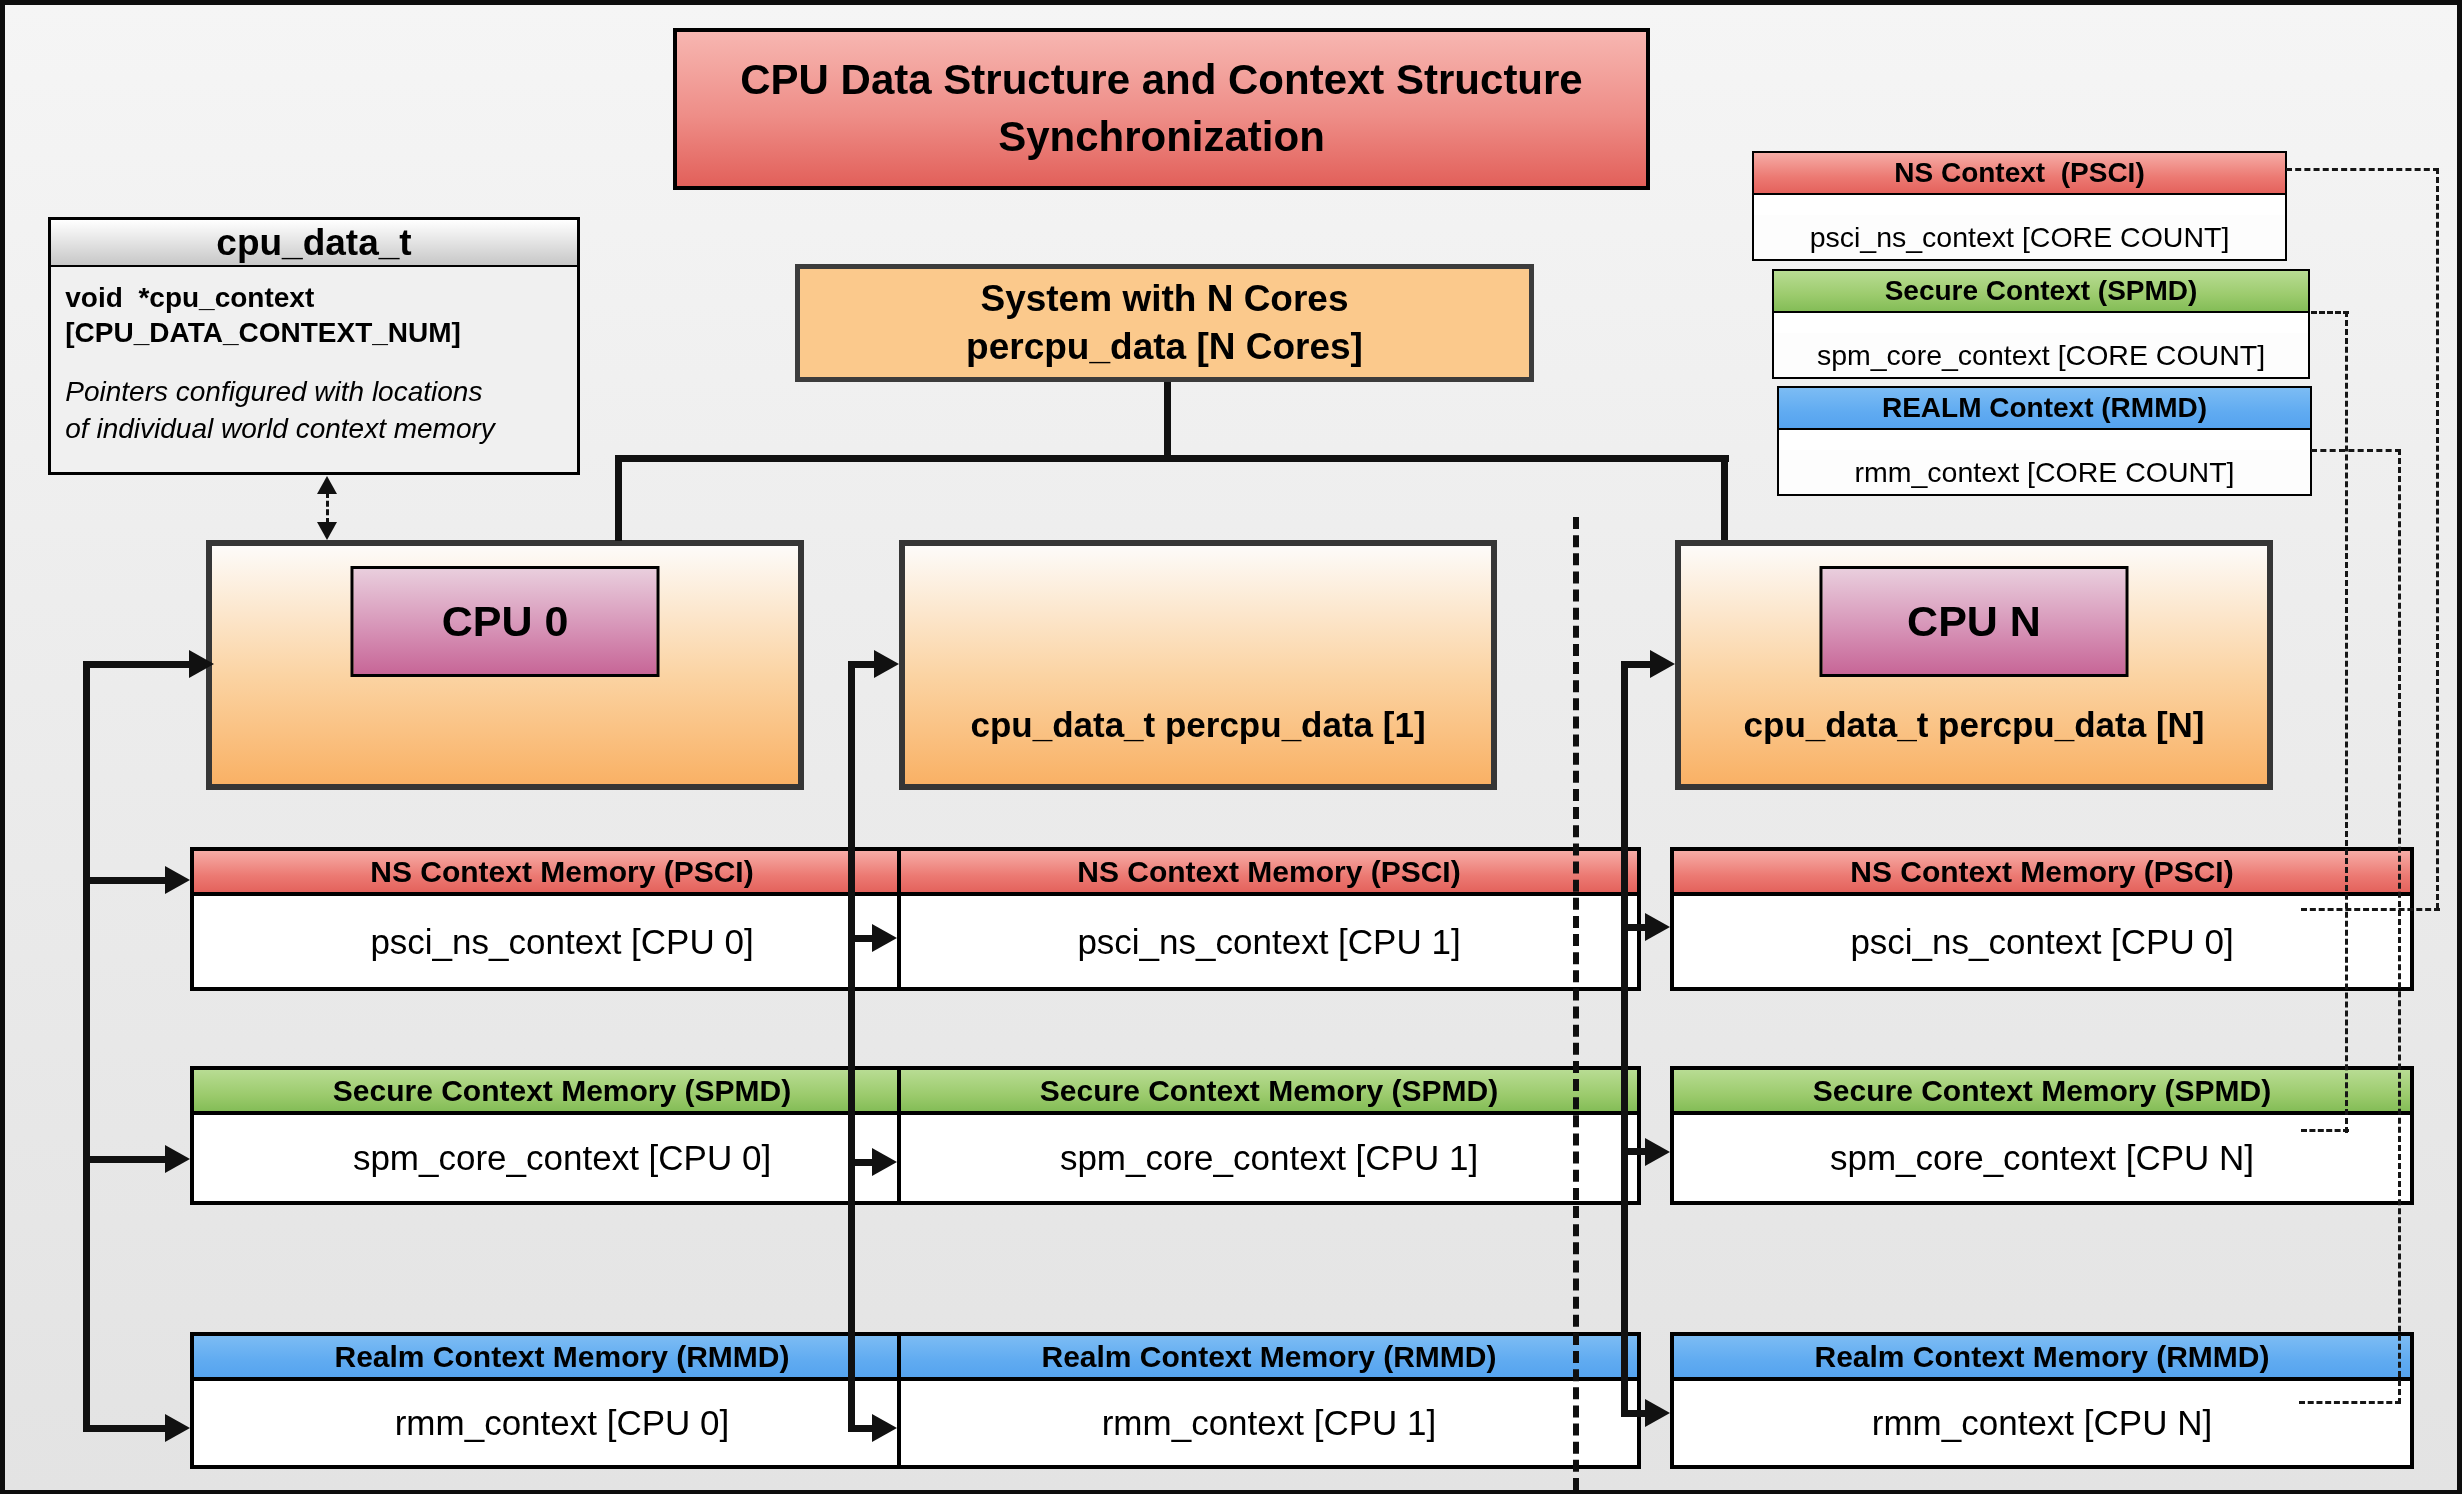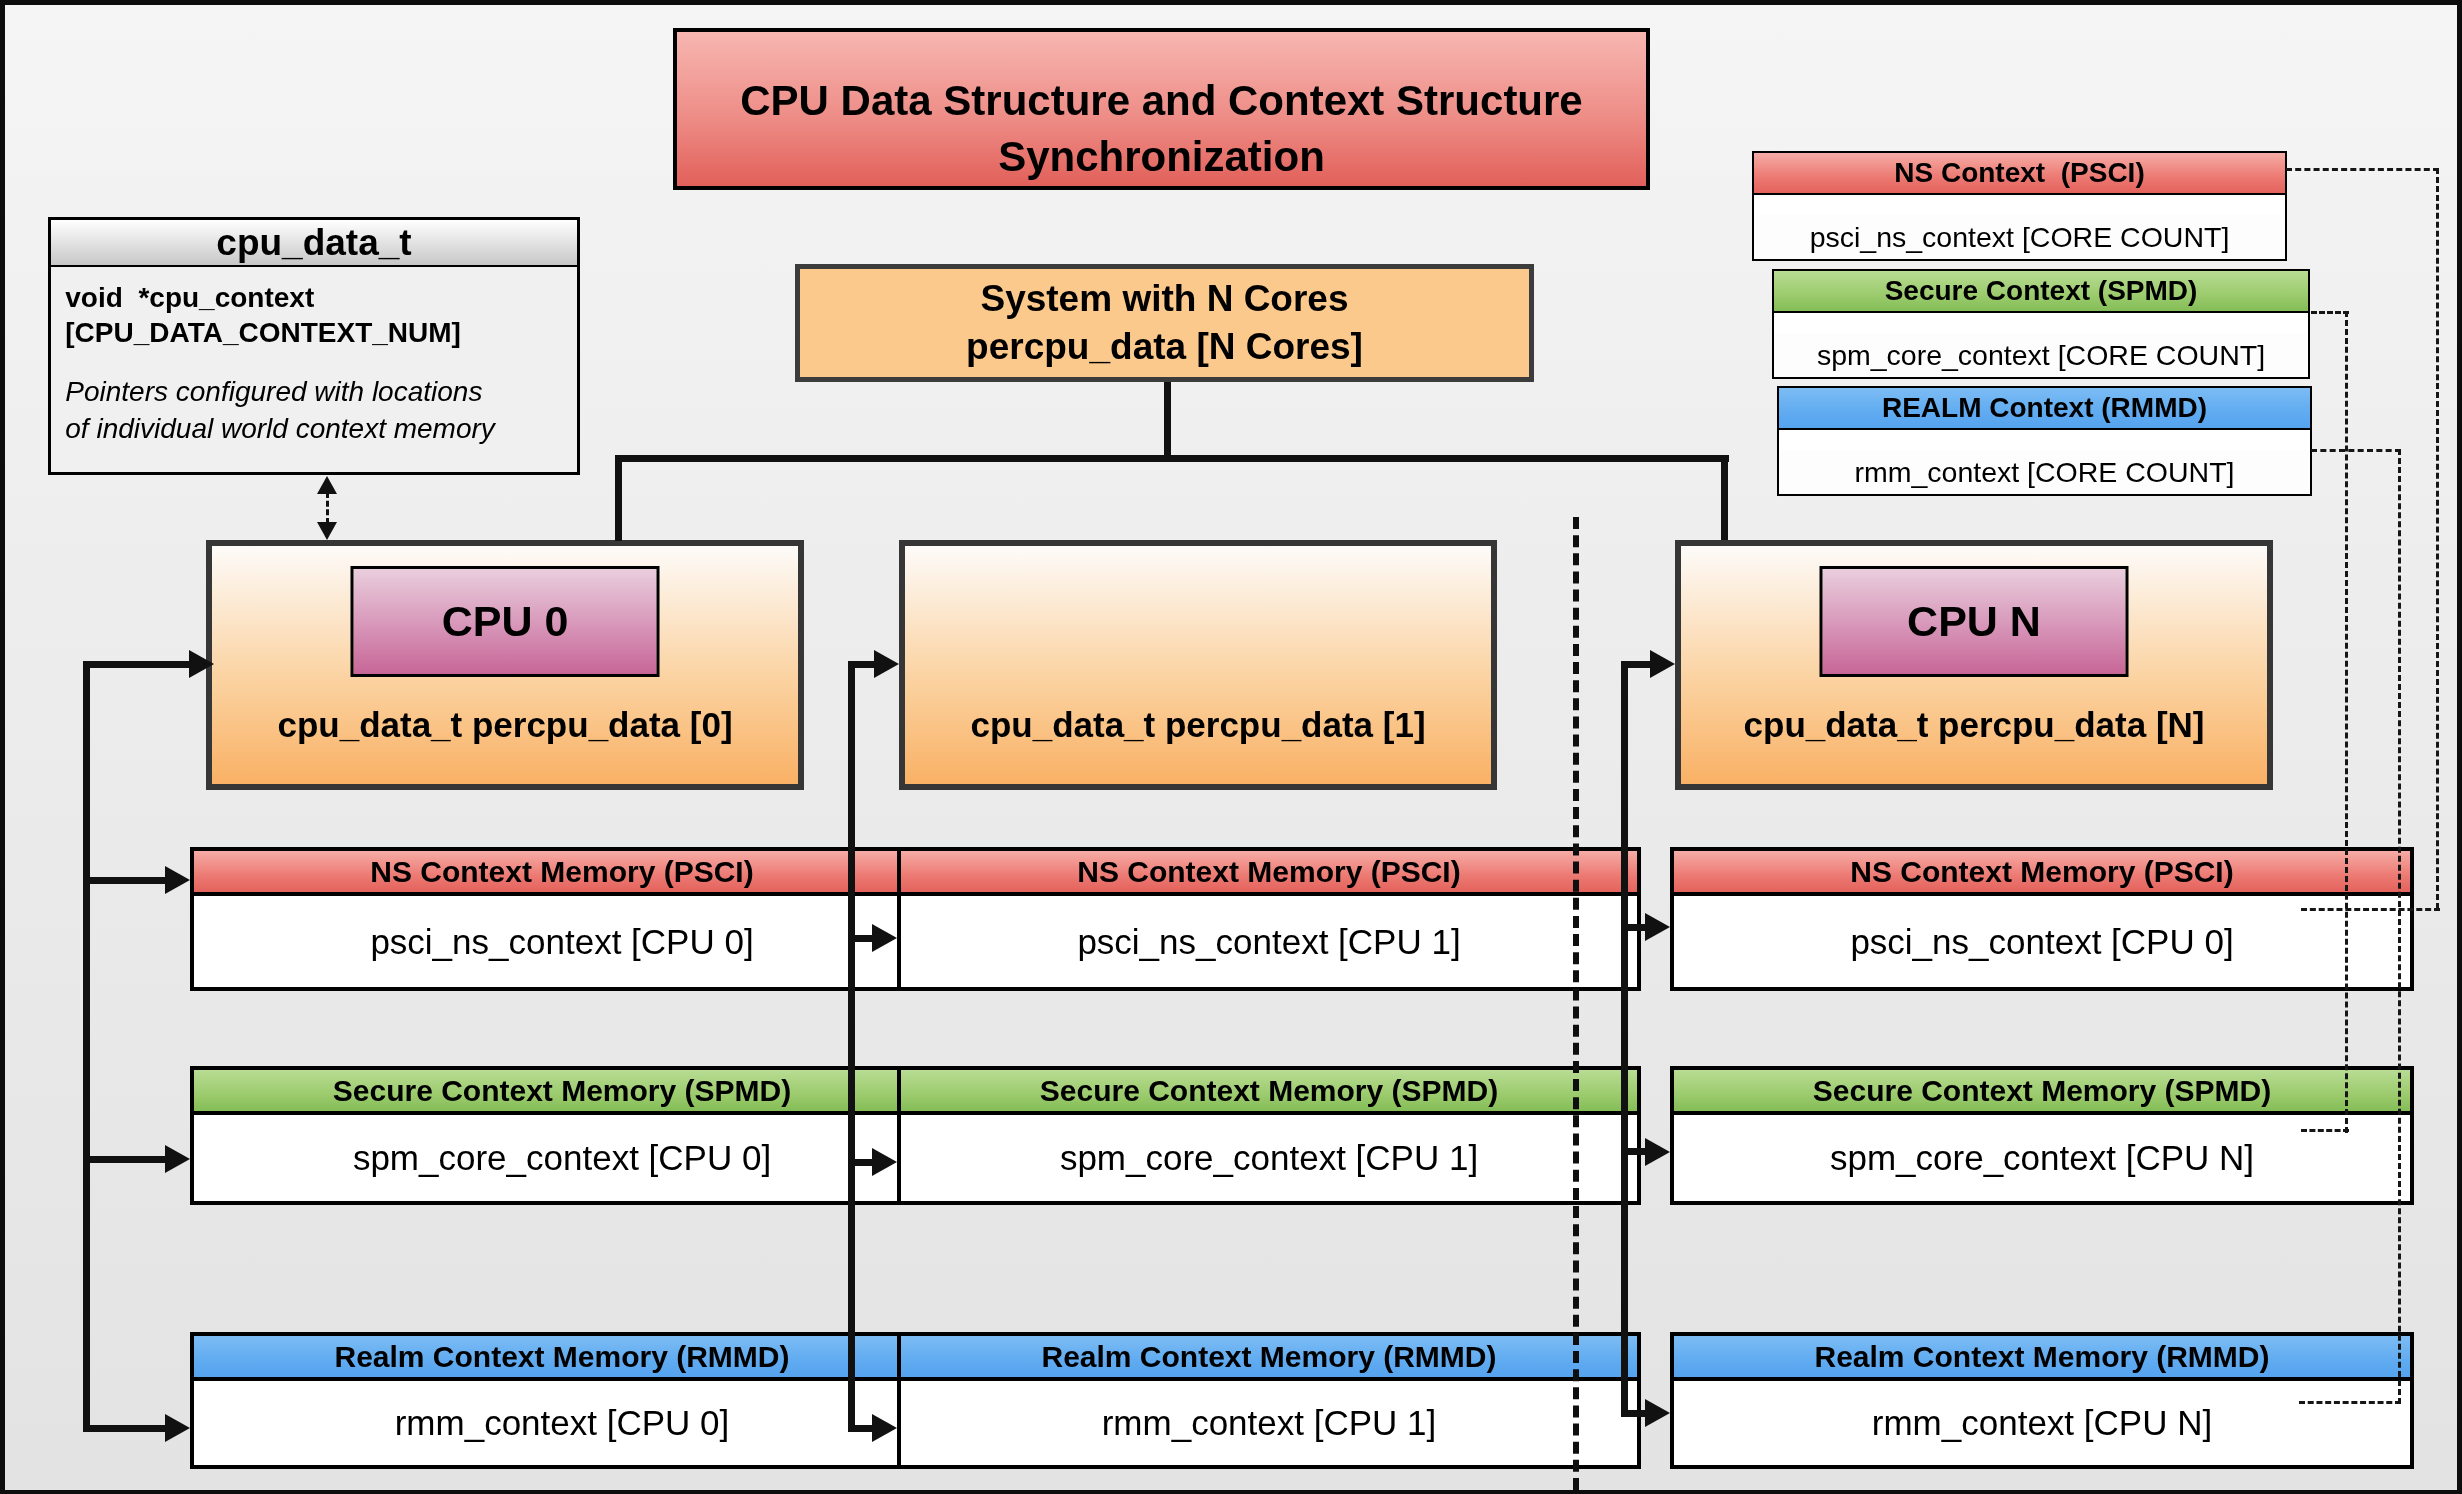--- a/index.html
+++ b/index.html
@@ -7,21 +7,21 @@
     position:relative;width:2462px;height:1495px;overflow:hidden;
     background:linear-gradient(#f5f5f5,#ededed 40%,#e3e3e3);
     border:5.3px solid #0d0d0d;box-sizing:border-box;
     font-family:"Liberation Sans", sans-serif;color:#000;
   }
   .abs{position:absolute;box-sizing:border-box;}
   
   .title-box{
     left:668px;top:23px;width:977px;height:162px;
     background:linear-gradient(#f7b6b1,#ee8d87 55%,#e2605a);
-    border:4.5px solid #000;display:flex;align-items:flex-end;justify-content:center;text-align:center;
+    border:4.5px solid #000;display:flex;align-items:center;justify-content:center;text-align:center;
     font-weight:bold;font-size:42px;line-height:1.35;
   }
   .struct-box{
     left:43px;top:212px;width:532px;height:258px;border:3.6px solid #000;background:#f0f0f0;
   }
   .struct-hdr{
     height:45px;border-bottom:2.7px solid #000;
     background:linear-gradient(#ffffff,#c7c7c7);
     display:flex;align-items:center;justify-content:center;
     font-weight:bold;font-size:37px;
@@ -101,21 +101,20 @@
   <div class="abs legend-box" style="left:1772px;top:381px;width:535px;">
     <div class="legend-hdr hdr-blue">REALM Context (RMMD)</div>
     <div class="legend-body">rmm_context [CORE COUNT]</div>
   </div>
 
   <div id="columns">
   <div class="abs cpu-box" style="left:201px;top:535px;">
     <div class="chip">
       <span>CPU 0</span>
     </div>
-    <div class="cpu-label">cpu_data_t percpu_data [0]</div>
   </div>
   <div class="abs mem-box" style="left:185px;top:842px;height:144px;">
     <div class="mem-hdr hdr-red">NS Context Memory (PSCI)</div>
     <div class="mem-body">psci_ns_context [CPU 0]</div>
   </div>
   <div class="abs mem-box" style="left:185px;top:1061px;height:139px;">
     <div class="mem-hdr hdr-green">Secure Context Memory (SPMD)</div>
     <div class="mem-body">spm_core_context [CPU 0]</div>
   </div>
   <div class="abs mem-box" style="left:185px;top:1327px;height:137px;">

